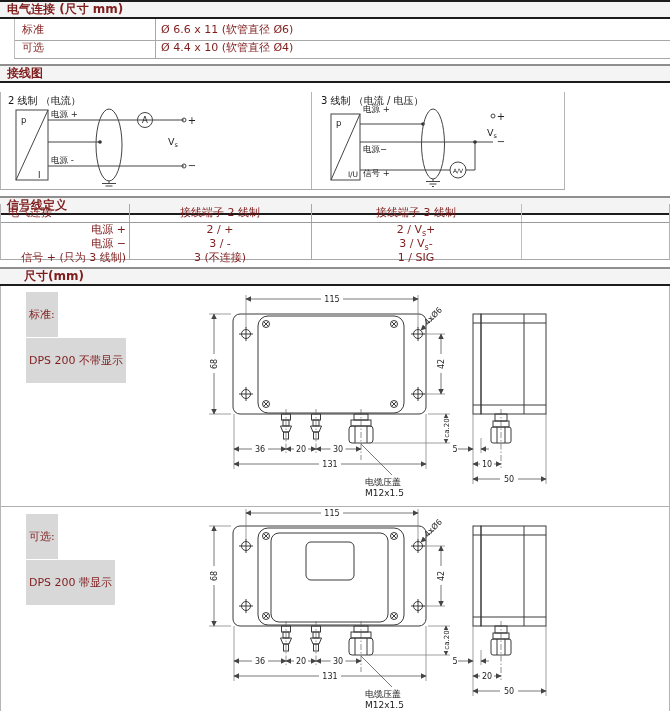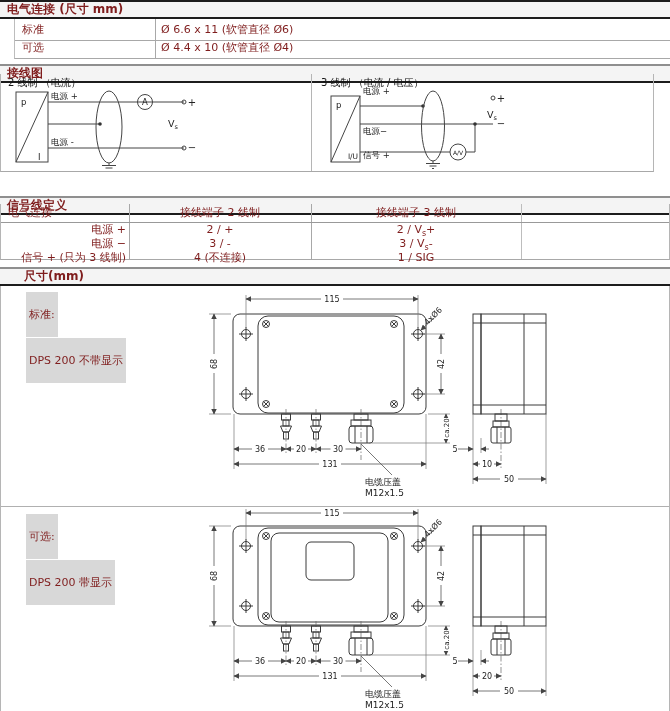--- a/index.html
+++ b/index.html
@@ -52,21 +52,21 @@
   </div>
   <div class="trow" style="top:37px;">
     <span class="tlabel">可选</span>
     <span class="tvalue">Ø 4.4 x 10 (软管直径 Ø4)</span>
     <span class="vdiv" style="left:140px;"></span>
   </div>
 
   <div class="sec" style="top:64px;">
     <span>接线图</span>
   </div>
-  <div class="box" style="top:74px;left:0;width:654px;height:98px;">
+  <div class="box" style="top:92px;left:0;width:565px;height:98px;">
     <span class="vdiv" style="left:310px;background:#b5b5b5;"></span>
 
     <svg style="position:absolute;left:1px;top:0;" width="308" height="96" viewBox="0 0 308 96">
       <text class="cap" x="6" y="12">2 线制 （电流）</text>
       <g class="wln">
         <rect x="14" y="18" width="32" height="70"></rect>
         <line x1="14" y1="88" x2="46" y2="18"></line>
       </g>
       <text class="wt" x="19" y="31">p</text>
       <text class="wt" x="36" y="86">I</text>
@@ -151,21 +151,21 @@
       <span class="sig-c2">2 / +</span>
       <span class="sig-c3"><span>2 / V</span><sub>s</sub><span>+</span></span>
     </div>
     <div class="sigrow" style="top:33px;padding-left:16px;">
       <span class="sig-l">电源 −</span>
       <span class="sig-c2">3 / -</span>
       <span class="sig-c3"><span>3 / V</span><sub>s</sub><span>-</span></span>
     </div>
     <div class="sigrow" style="top:47px;">
       <span class="sig-l">信号 + (只为 3 线制)</span>
-      <span class="sig-c2">4 (不连接)</span>
+      <span class="sig-c2">3 (不连接)</span>
       <span class="sig-c3"><span>1 / SIG</span><sub></sub><span></span></span>
     </div>
   </div>
 
   <div class="sec" style="top:267px;padding-left:24px;">
     <span>尺寸(mm)</span>
   </div>
   <div class="box" style="top:286px;left:0;width:670px;height:425px;border-bottom:none;">
     <div style="position:absolute;top:220px;left:0;right:0;height:1px;background:#b0b0b0;"></div>
 

